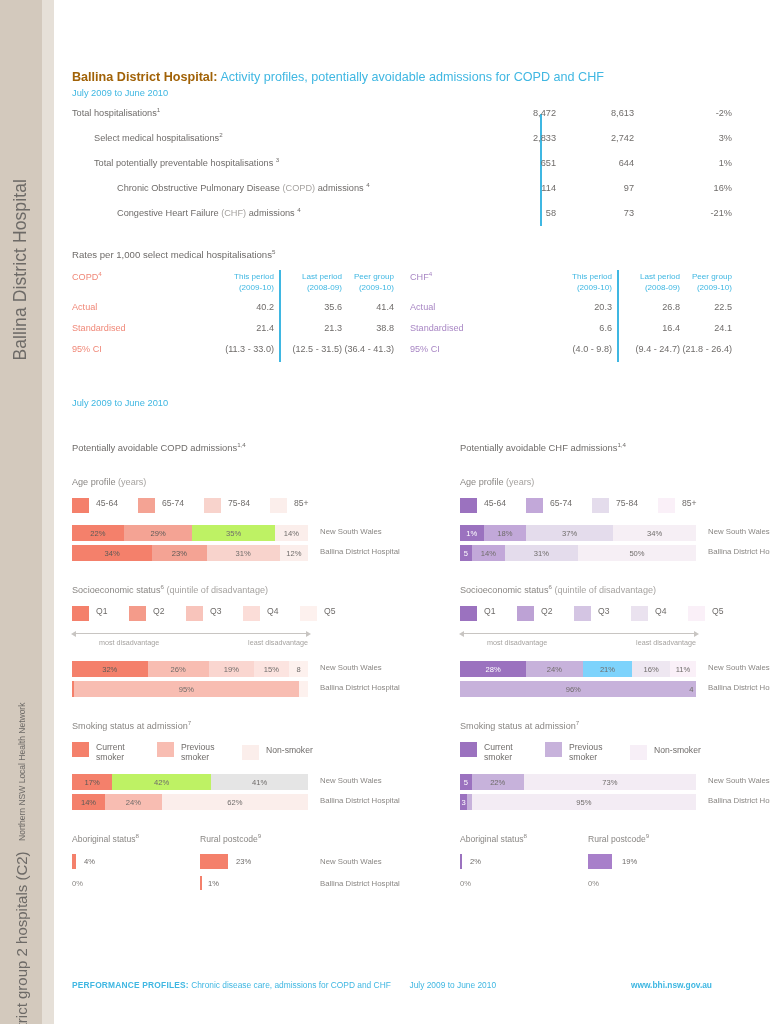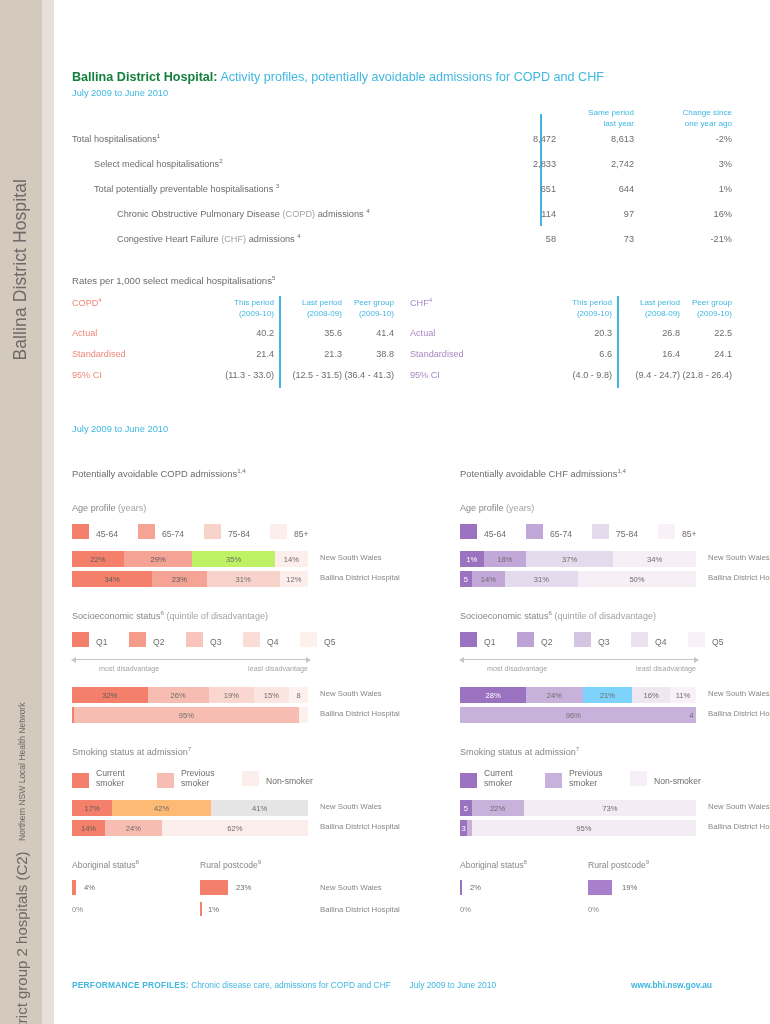--- a/index.html
+++ b/index.html
@@ -43,21 +43,21 @@
   }
   .spine-bot-1 { font-size: 15px; color: #6d6a67; display:inline-block; }
   .spine-bot-2 { font-size: 8.5px; color: #6d6a67; display:inline-block; margin-left: 6px; vertical-align: 2px;}
 
   
   .page { position: absolute; left: 54px; top: 0; width: 716px; height: 1024px; }
   .content { position: absolute; left: 18px; top: 0; width: 660px; }
 
   
   .sec-title { font-size: 12.6px; color: #3fb7e2; padding-top: 2px; }
-  .sec-title b { color: #15803d; font-weight: bold; text-align: right; }
+  .sec-title b { color: #a16207; font-weight: bold; text-align: right; }
   .sec-sub { font-size: 9.3px; color: #3fb7e2; margin-top: 4px; }
 
   
   .act { position: relative; margin-top: 10px; }
   .act-head { position: relative; height: 26px; }
   .act-h { position: absolute; top: 0; font-size: 8.1px; color: #3fb7e2; text-align: right; line-height: 10.5px; }
   .act-h.c2 { right: 98px; width: 92px; }
   .act-h.c3 { right: 0px; width: 92px; }
   .act-row { position: relative; height: 25px; font-size: 9.2px; color: #6f6c6a; }
   .act-row .lbl { position: absolute; left: 0; top: 0; }
@@ -92,21 +92,21 @@
   .pp { position: relative; margin-top: 34px; }
   .pp-col { position: absolute; top: 0; width: 300px; }
   .pp-col.left { left: 0; }
   .pp-col.right { left: 388px; }
   .pp-h { font-size: 9.4px; color: #6f6c6a; }
   .grp { margin-top: 24px; }
   .grp-h { font-size: 9.1px; color: #8a8784; margin-bottom: 11px; }
   .grp-h .dim { color: #a6a3a0; }
 
   .legend { display: flex; align-items: center; font-size: 8.6px; color: #6f6c6a; }
-  .legend .it { display: flex; align-items: flex-end; margin-right: 12px; }
+  .legend .it { display: flex; align-items: flex-start; margin-right: 12px; }
   .swatch { width: 17px; height: 15px; margin-right: 7px; flex: none; }
   .legend.seq .it { width: 66px; margin-right: 0; }
   .legend.quint .it { width: 57px; margin-right: 0; }
   .legend.smoke .it { width: 85px; margin-right: 0; }
   .legend.smoke .it.wide { width: 110px; }
   .two-line { line-height: 10px; }
 
   .arrowbar { position: relative; height: 20px; margin-top: 8px; width: 236px; }
   .arrowline { position: absolute; left: 2px; top: 4px; width: 234px; height: 1px; background: #c8c5c2; }
   .arrowline:before, .arrowline:after {
@@ -160,28 +160,20 @@
 
   <div style="height:68px"></div>
   <div class="sec-title">
     <b>Ballina District Hospital:</b>
     <span>Activity profiles, potentially avoidable admissions for COPD and CHF</span>
   </div>
   <div class="sec-sub">July 2009 to June 2010</div>
 
   <div class="act">
     <div class="act-rule"></div>
-    <div class="act-head">
-      <div class="act-h c2">
-        <span>Same period</span><br><span>last year</span>
-      </div>
-      <div class="act-h c3">
-        <span>Change since</span><br><span>one year ago</span>
-      </div>
-    </div>
 
     <div class="act-row">
       <div class="lbl"><span>Total hospitalisations</span><sup>1</sup></div>
       <div class="v1">8,472</div>
       <div class="v2">8,613</div>
       <div class="v3">-2%</div>
     </div>
     <div class="act-row">
       <div class="lbl i1"><span>Select medical hospitalisations</span><sup>2</sup></div>
       <div class="v1">2,833</div>
@@ -411,21 +403,21 @@
               </div>
           <div class="it wide">
                 <span class="swatch" style="background:#fbeeeb"></span>
                 <span>Non-smoker</span>
               </div>
         </div>
         <div class="bars">
           <div class="bar-row">
             <div class="bar-track">
               <div class="seg" style="width:17%;background:#f4806b">17%</div>
-              <div class="seg onlight" style="width:42%;background:#fdba74">42%</div>
+              <div class="seg onlight" style="width:42%;background:#bef264">42%</div>
               <div class="seg onlight" style="width:41%;background:#e5e5e5">41%</div>
             </div>
             <div class="row-lbl">New South Wales</div>
           </div>
           <div class="bar-row">
             <div class="bar-track">
               <div class="seg" style="width:14%;background:#f4806b">14%</div>
               <div class="seg onlight" style="width:24%;background:#f8bdb2">24%</div>
               <div class="seg onlight" style="width:62%;background:#fbeeeb">62%</div>
             </div>

